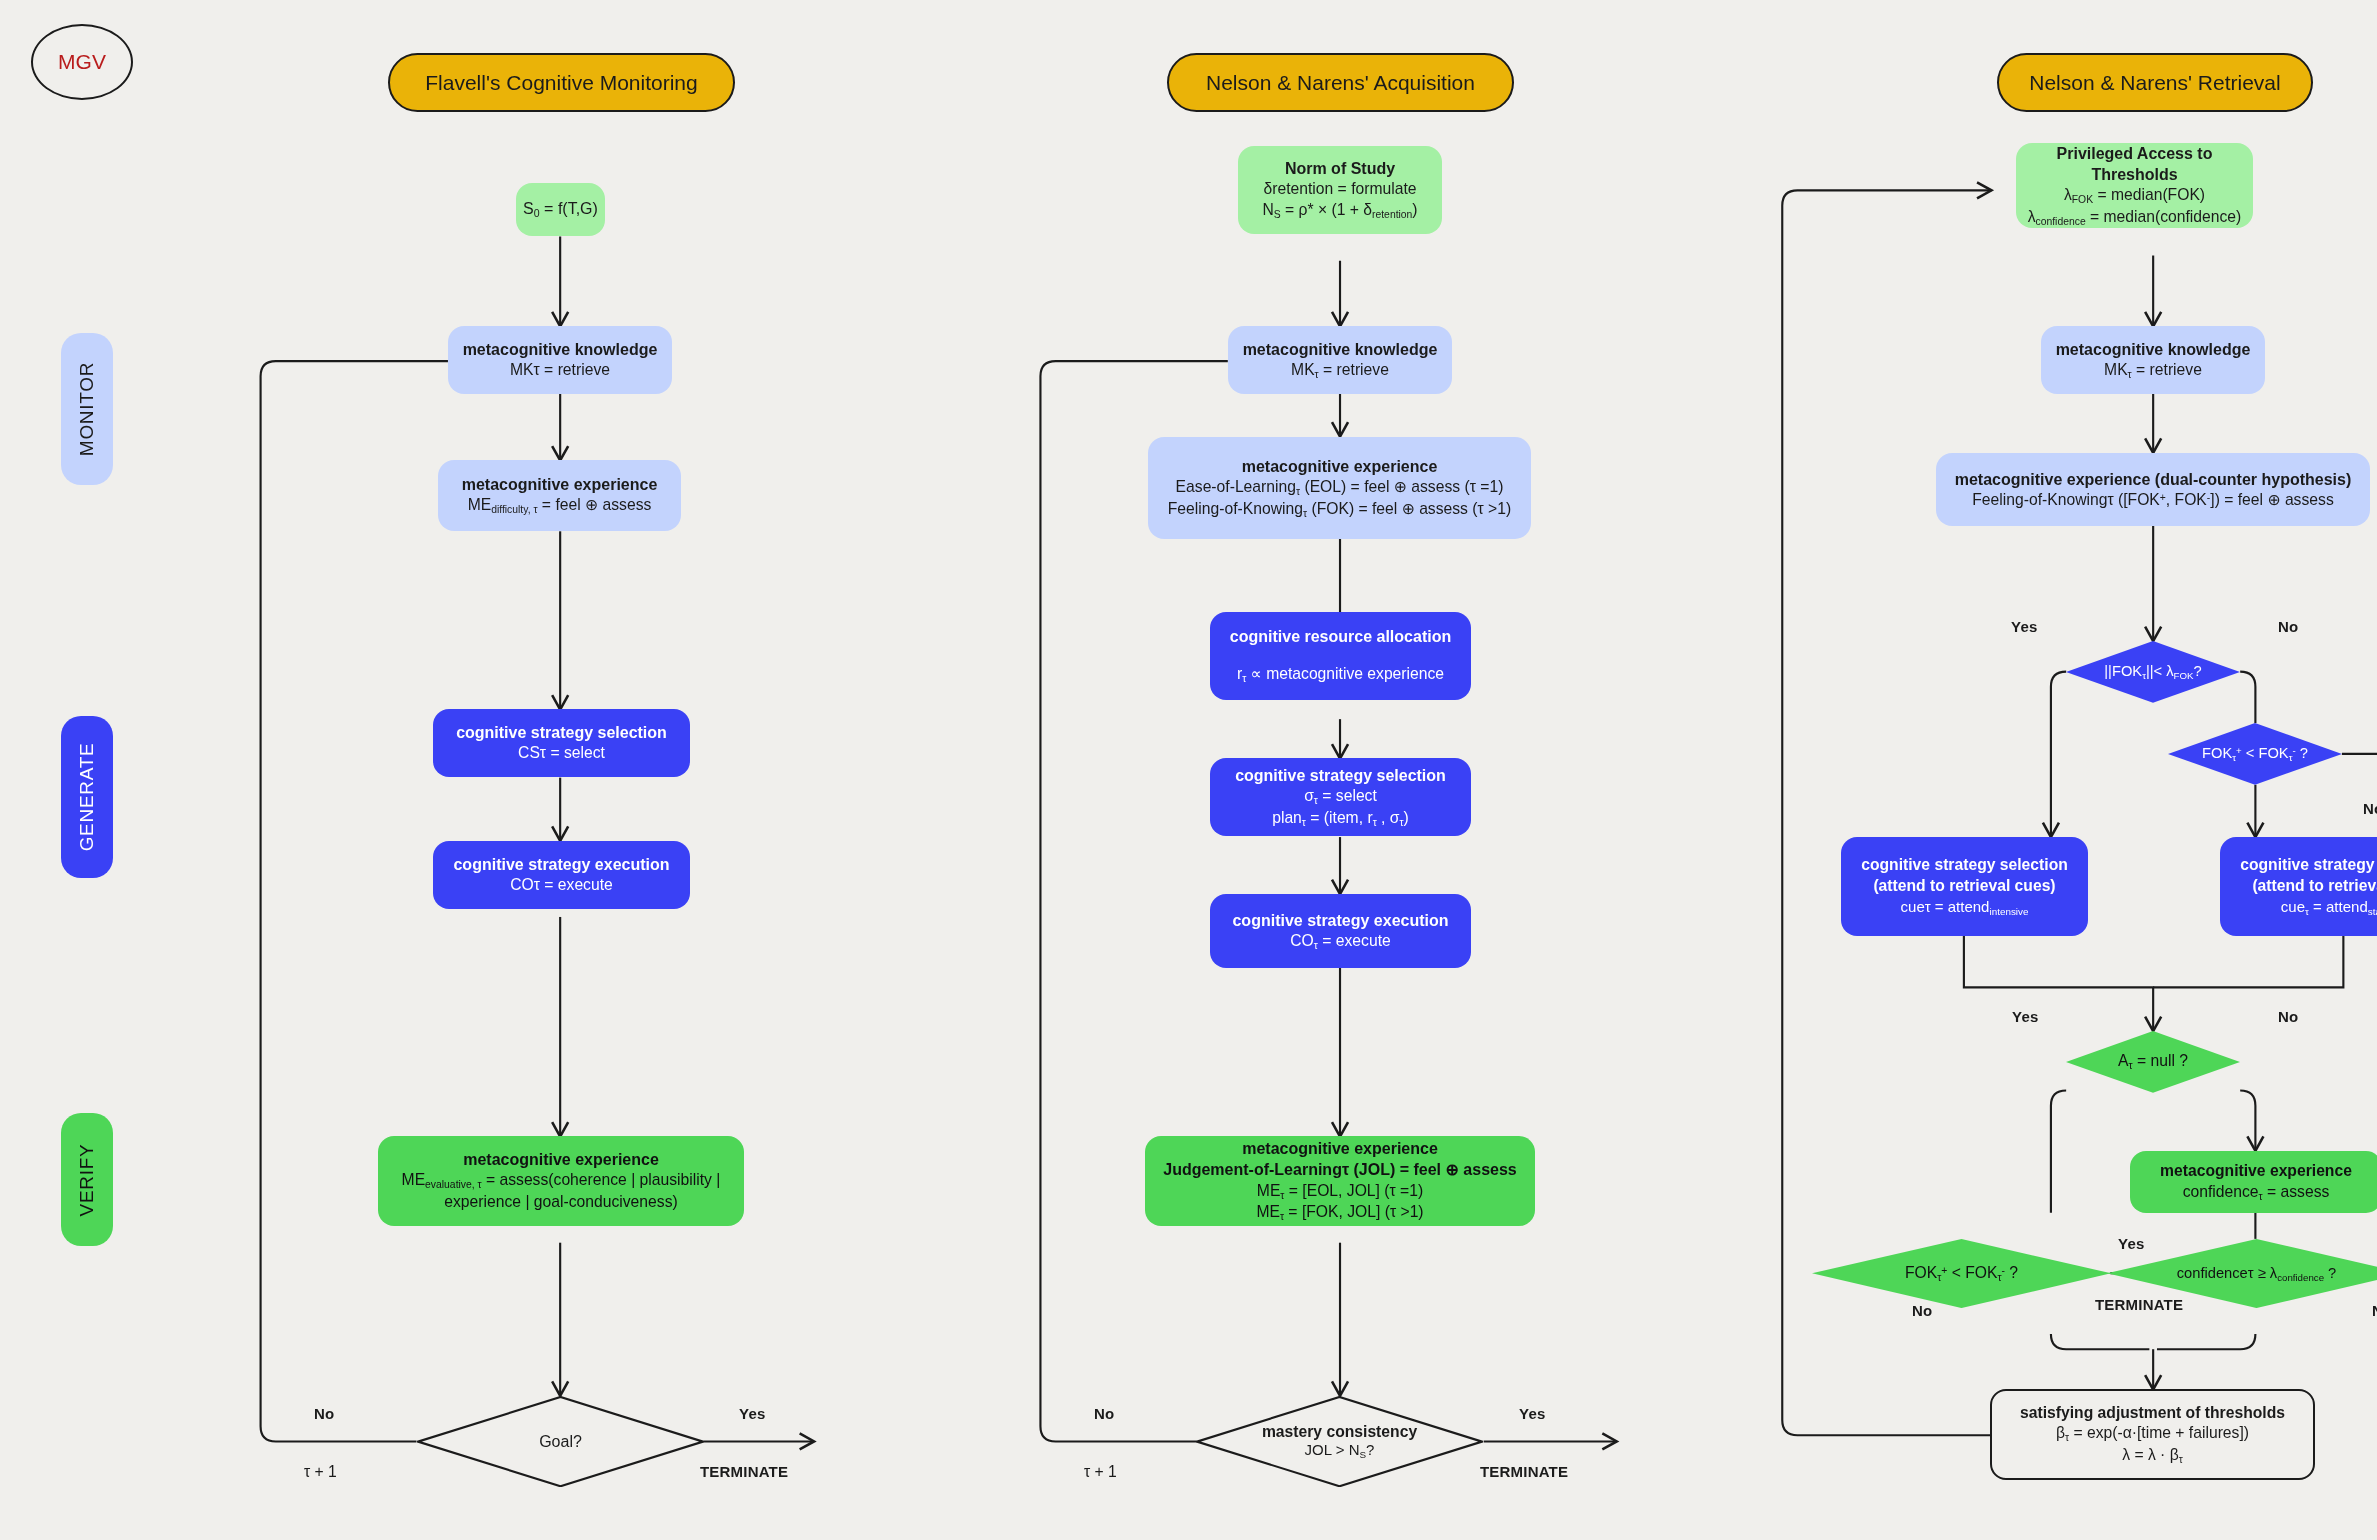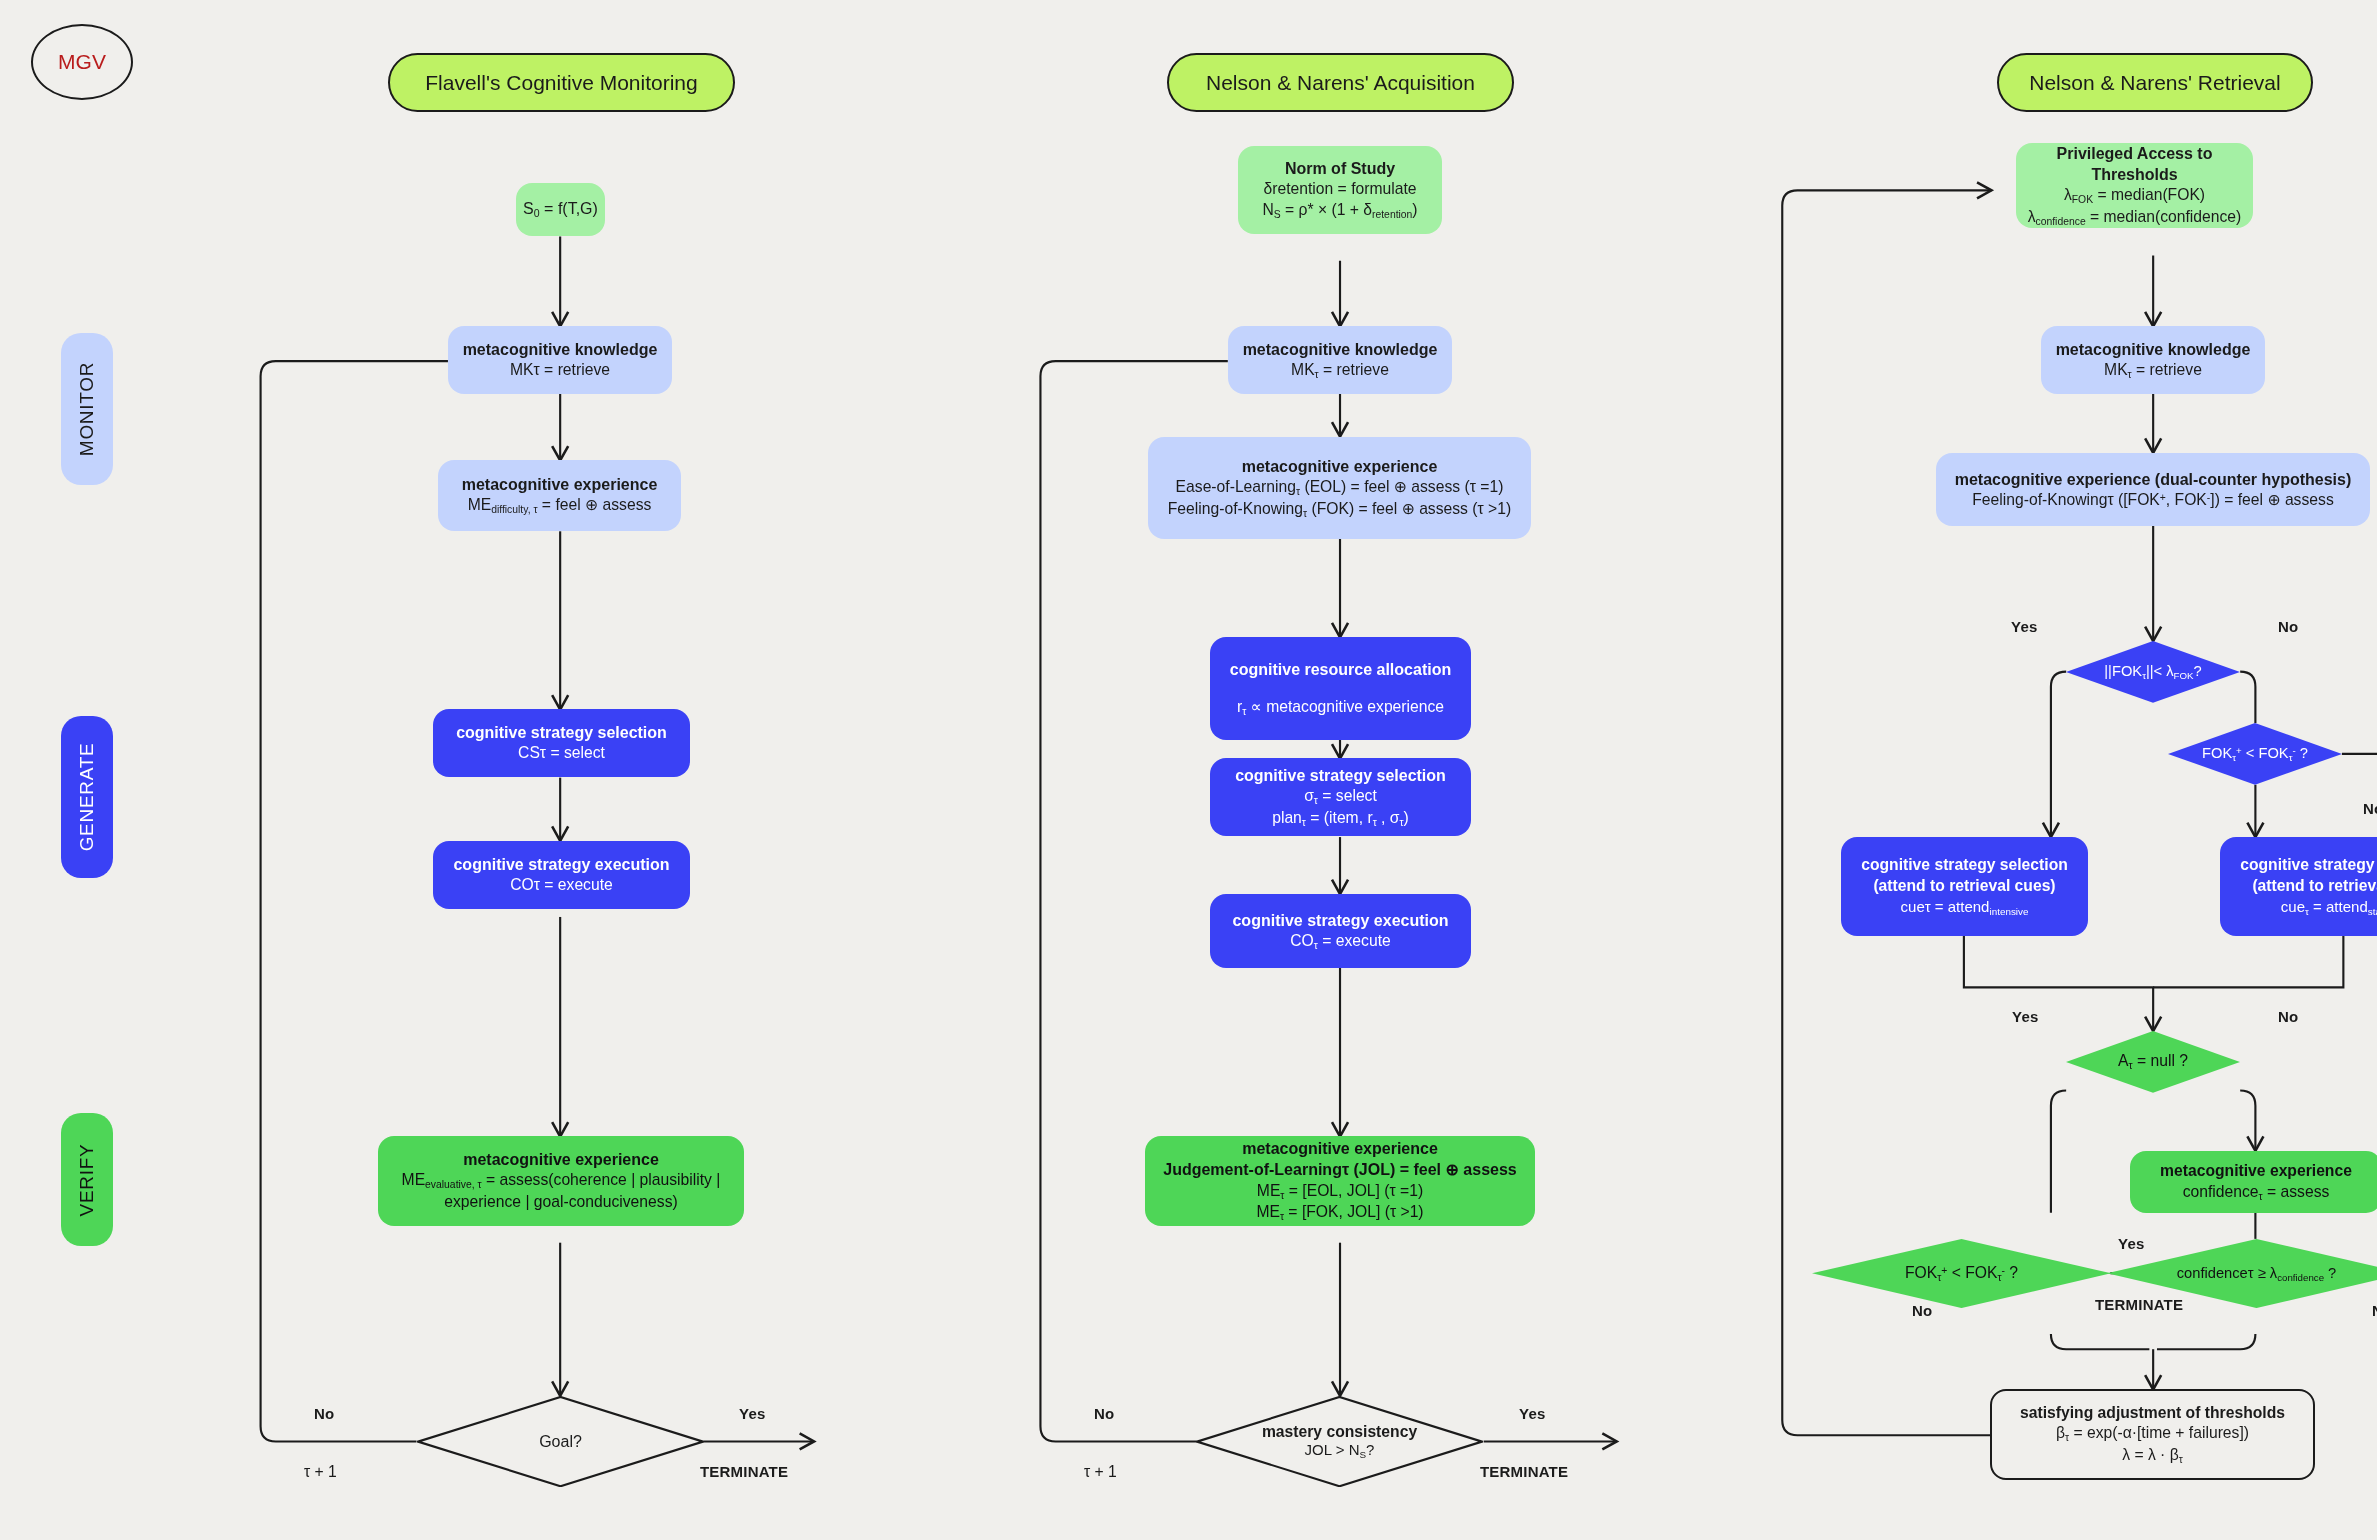--- a/index.html
+++ b/index.html
@@ -27,21 +27,21 @@
     flex-direction: column;
     align-items: center;
     justify-content: center;
     text-align: center;
     line-height: 1.32;
   }
   
   .pill {
     border: 2.4px solid #1b1b1b;
     border-radius: 475px;
-    background: #bef264;
+    background: #eab308;
     color: #1b1b1b;
     font-size: 21px;
     font-weight: 400;
     align-items: center;
   }
   .oval {
     border: 2.4px solid #1b1b1b;
     border-radius: 50%;
     background: #f0efec;
     color: #b91c1c;
@@ -263,21 +263,21 @@
     <div class="ttl f34">metacognitive knowledge</div>
     <div class="sub f33">MK<sub>τ</sub> = retrieve</div>
   </div>
 
   <div class="node rrect blue-soft" style="left:1148px; top:437px; width:383px; height:102px;">
     <div class="ttl f34">metacognitive experience</div>
     <div class="sub f33">Ease-of-Learning<sub>τ</sub> (EOL) = feel ⊕ assess (τ =1)</div>
     <div class="sub f33">Feeling-of-Knowing<sub>τ</sub> (FOK) = feel ⊕ assess (τ &gt;1)</div>
   </div>
 
-  <div class="node rrect blue-solid" style="left:1210px; top:637px; width:261px; height:103px;gap:17px;">
+  <div class="node rrect blue-solid" style="left:1210px; top:612px; width:261px; height:88px;gap:17px;">
     <div class="ttl f34">cognitive  resource allocation</div>
     <div class="sub f33">r<sub>τ</sub> ∝ metacognitive experience</div>
   </div>
 
   <div class="node rrect blue-solid" style="left:1210px; top:758px; width:261px; height:78px;">
     <div class="ttl f34">cognitive strategy selection</div>
     <div class="sub f33">σ<sub>τ</sub> = select</div>
     <div class="sub f33">plan<sub>τ</sub> = (item, r<sub>τ</sub> , σ<sub>τ</sub>)</div>
   </div>
 

